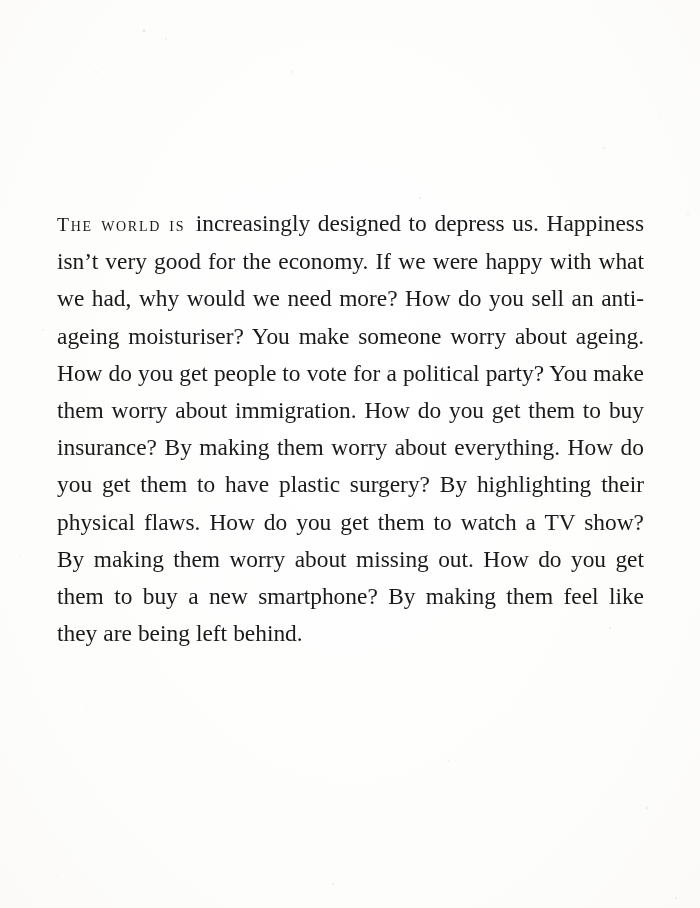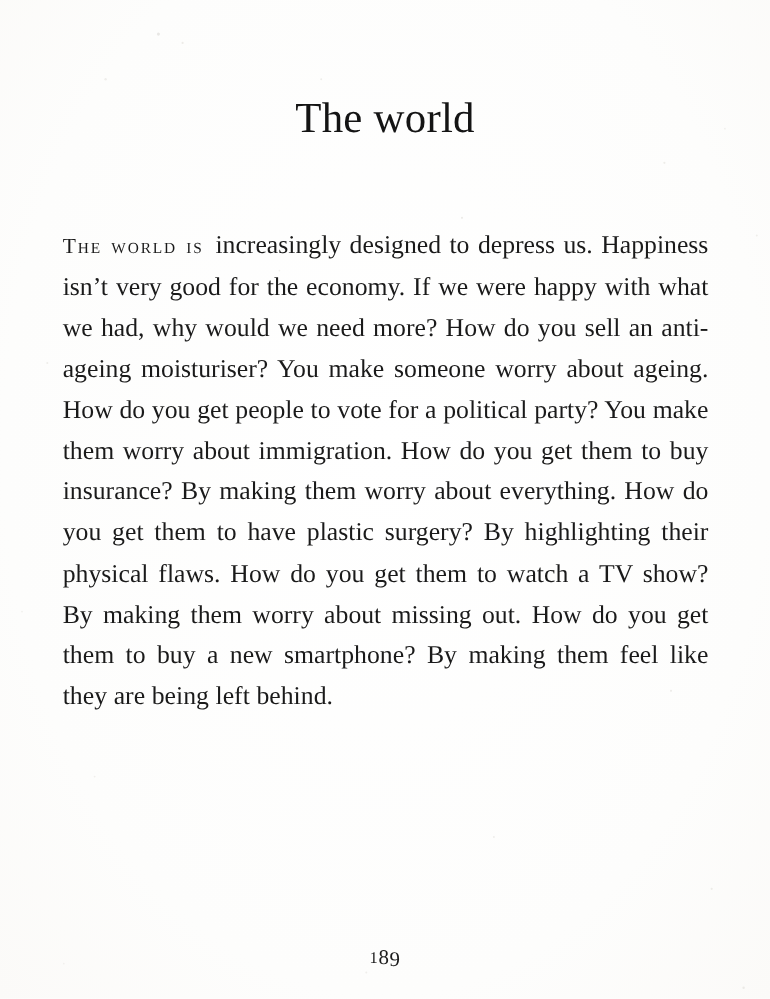--- a/index.html
+++ b/index.html
@@ -120,24 +120,22 @@
     <circle cx="86" cy="706" r="0.8" fill="#e6e4df"></circle>
     <circle cx="449" cy="761" r="0.9" fill="#e3e1dd"></circle>
     <circle cx="647" cy="808" r="1.0" fill="#e1dfda"></circle>
     <circle cx="333" cy="884" r="0.9" fill="#e5e3de"></circle>
     <circle cx="58" cy="876" r="0.8" fill="#e8e6e2"></circle>
     <circle cx="688" cy="214" r="0.9" fill="#e4e2dd"></circle>
     <circle cx="20" cy="556" r="0.8" fill="#e7e5e0"></circle>
     <circle cx="676" cy="898" r="1.1" fill="#dfddd8"></circle>
   </svg>
 
-  <h1 class="chapter-title">The world</h1>
 
   <div class="text-column">
 
     <p class="body-para"><span class="small-caps-open">The world is</span><span> increasingly designed to depress us. Happiness isn’t very good for the economy. If we were happy with what we had, why would we need more? How do you sell an anti-ageing moisturiser? You make someone worry about ageing. How do you get people to vote for a political party? You make them worry about immigration. How do you get them to buy insurance? By making them worry about everything. How do you get them to have plastic surgery? By highlighting their physical flaws. How do you get them to watch a TV show? By making them worry about missing out. How do you get them to buy a new smartphone? By making them feel like they are being left behind.</span></p>
 
 
   </div>
 
-  <div class="folio"><span class="d-one">1</span><span class="d-eight">8</span><span class="d-nine">9</span></div>
 
 </div>
 
 </body></html>

